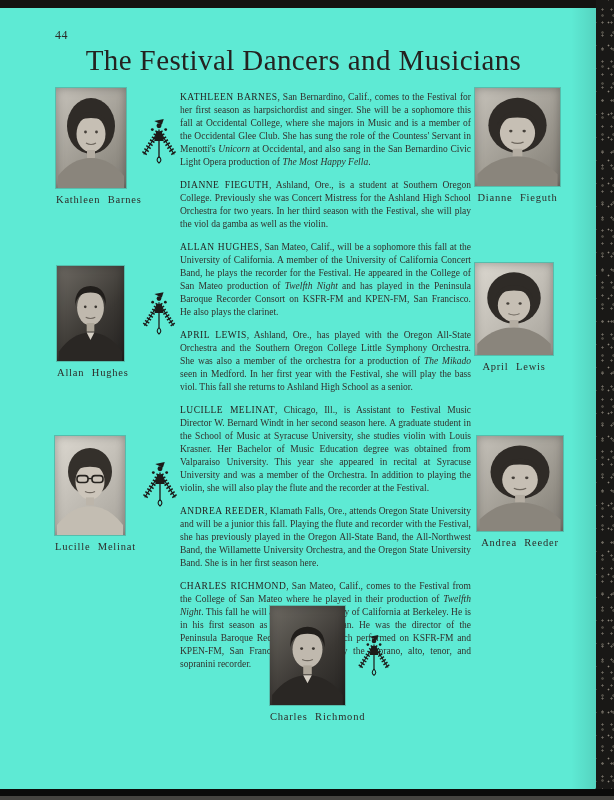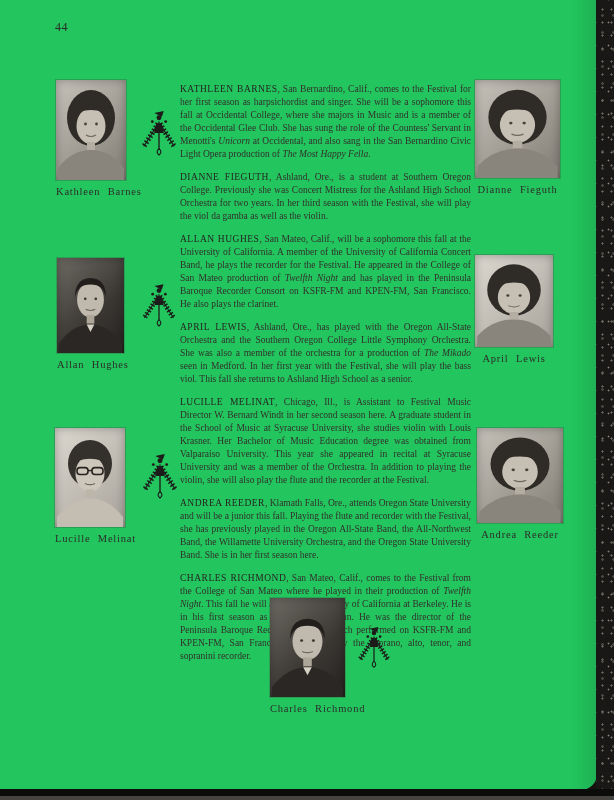--- a/index.html
+++ b/index.html
@@ -3,22 +3,22 @@
 <meta charset="utf-8">
 <style>
   html,body{margin:0;padding:0;background:#141311;}
   .scan{
     position:relative;width:614px;height:800px;overflow:hidden;
     background:#141311;
     font-family:"Liberation Serif", serif;
   }
   
   .page{
-    position:absolute;left:0;top:0;width:597px;height:790px;
-    background:#22c55e;
+    position:absolute;left:0;top:8px;width:597px;height:790px;
+    background:#5eead4;
     border-bottom-right-radius:16px;
   }
   .page::after{
     content:"";position:absolute;right:0;top:0;width:26px;height:100%;
     background:linear-gradient(to right, rgba(0,0,0,0), rgba(0,0,0,0.10));
     border-bottom-right-radius:16px;
   }
   .edge-right{
     position:absolute;left:596px;top:0;width:18px;height:800px;
     background-color:#191816;
@@ -146,20 +146,21 @@
           <circle cx="15" cy="12" r="1.5"></circle>
           <path d="M19,14 L25,14 L27,24 L17,24 Z"></path>
         </g>
       </symbol>
     </defs>
   </svg>
 
   <div class="page">
 
     <div class="page-number">44</div>
+    <h1 class="title">The Festival Dancers and Musicians</h1>
 
     <div class="bio-col" id="bio-column">
         <p class="bio"><span class="bio-name">KATHLEEN BARNES</span><span>, San Bernardino, Calif., comes to the Festival for her first season as harpsichordist and singer. She will be a sophomore this fall at Occidental College, where she majors in Music and is a member of the Occidental Glee Club. She has sung the role of the Countess' Servant in Menotti's </span><span class="ital">Unicorn</span><span> at Occidental, and also sang in the San Bernardino Civic Light Opera production of </span><span class="ital">The Most Happy Fella</span><span>.</span></p>
         <p class="bio"><span class="bio-name">DIANNE FIEGUTH</span><span>, Ashland, Ore., is a student at Southern Oregon College. Previously she was Concert Mistress for the Ashland High School Orchestra for two years. In her third season with the Festival, she will play the viol da gamba as well as the violin.</span></p>
         <p class="bio"><span class="bio-name">ALLAN HUGHES</span><span>, San Mateo, Calif., will be a sophomore this fall at the University of California. A member of the University of California Concert Band, he plays the recorder for the Festival. He appeared in the College of San Mateo production of </span><span class="ital">Twelfth Night</span><span> and has played in the Peninsula Baroque Recorder Consort on KSFR-FM and KPEN-FM, San Francisco. He also plays the clarinet.</span></p>
         <p class="bio"><span class="bio-name">APRIL LEWIS</span><span>, Ashland, Ore., has played with the Oregon All-State Orchestra and the Southern Oregon College Little Symphony Orchestra. She was also a member of the orchestra for a production of </span><span class="ital">The Mikado</span><span> seen in Medford. In her first year with the Festival, she will play the bass viol. This fall she returns to Ashland High School as a senior.</span></p>
         <p class="bio"><span class="bio-name">LUCILLE MELINAT</span><span>, Chicago, Ill., is Assistant to Festival Music Director W. Bernard Windt in her second season here. A graduate student in the School of Music at Syracuse University, she studies violin with Louis Krasner. Her Bachelor of Music Education degree was obtained from Valparaiso University. This year she appeared in recital at Syracuse University and was a member of the Orchestra. In addition to playing the violin, she will also play the flute and the recorder at the Festival.</span></p>
         <p class="bio"><span class="bio-name">ANDREA REEDER</span><span>, Klamath Falls, Ore., attends Oregon State University and will be a junior this fall. Playing the flute and recorder with the Festival, she has previously played in the Oregon All-State Band, the All-Northwest Band, the Willamette University Orchestra, and the Oregon State University Band. She is in her first season here.</span></p>
         <p class="bio"><span class="bio-name">CHARLES RICHMOND</span><span>, San Mateo, Calif., comes to the Festival from the College of San Mateo where he played in their production of </span><span class="ital">Twelfth Night</span><span>. This fall he will attend the University of California at Berkeley. He is in his first season as a Festival musician. He was the director of the Peninsula Baroque Recorder Consort which performed on KSFR-FM and KPEN-FM, San Francisco. He will play the soprano, alto, tenor, and sopranini recorder.</span></p>
       </div>

